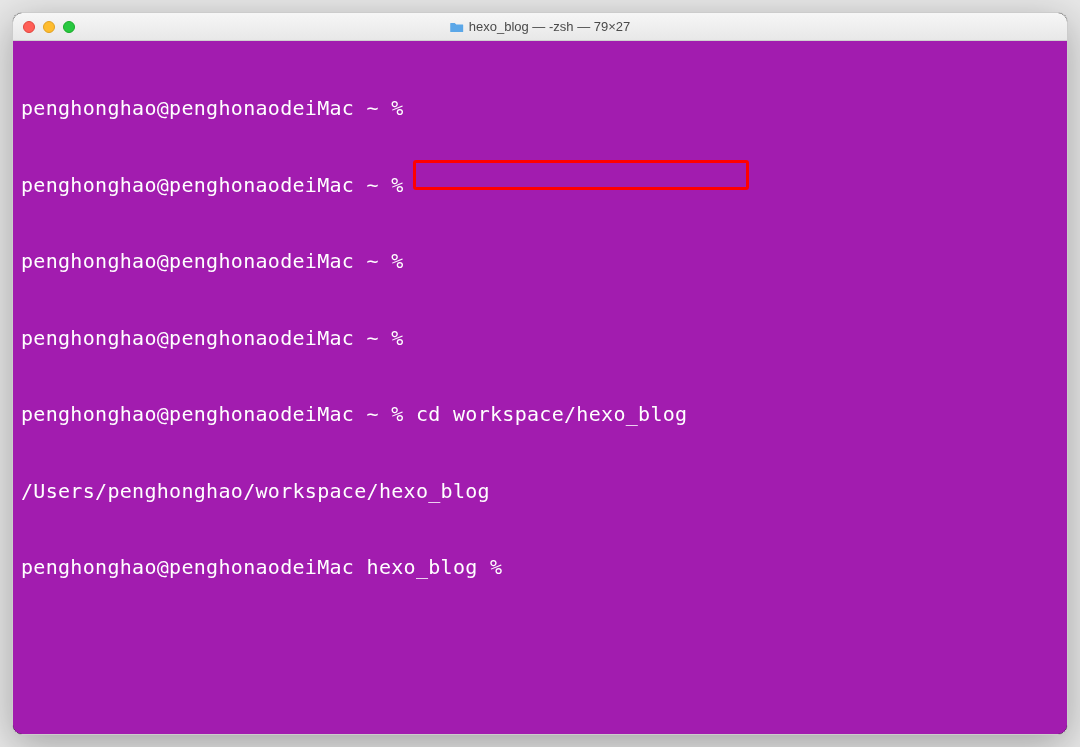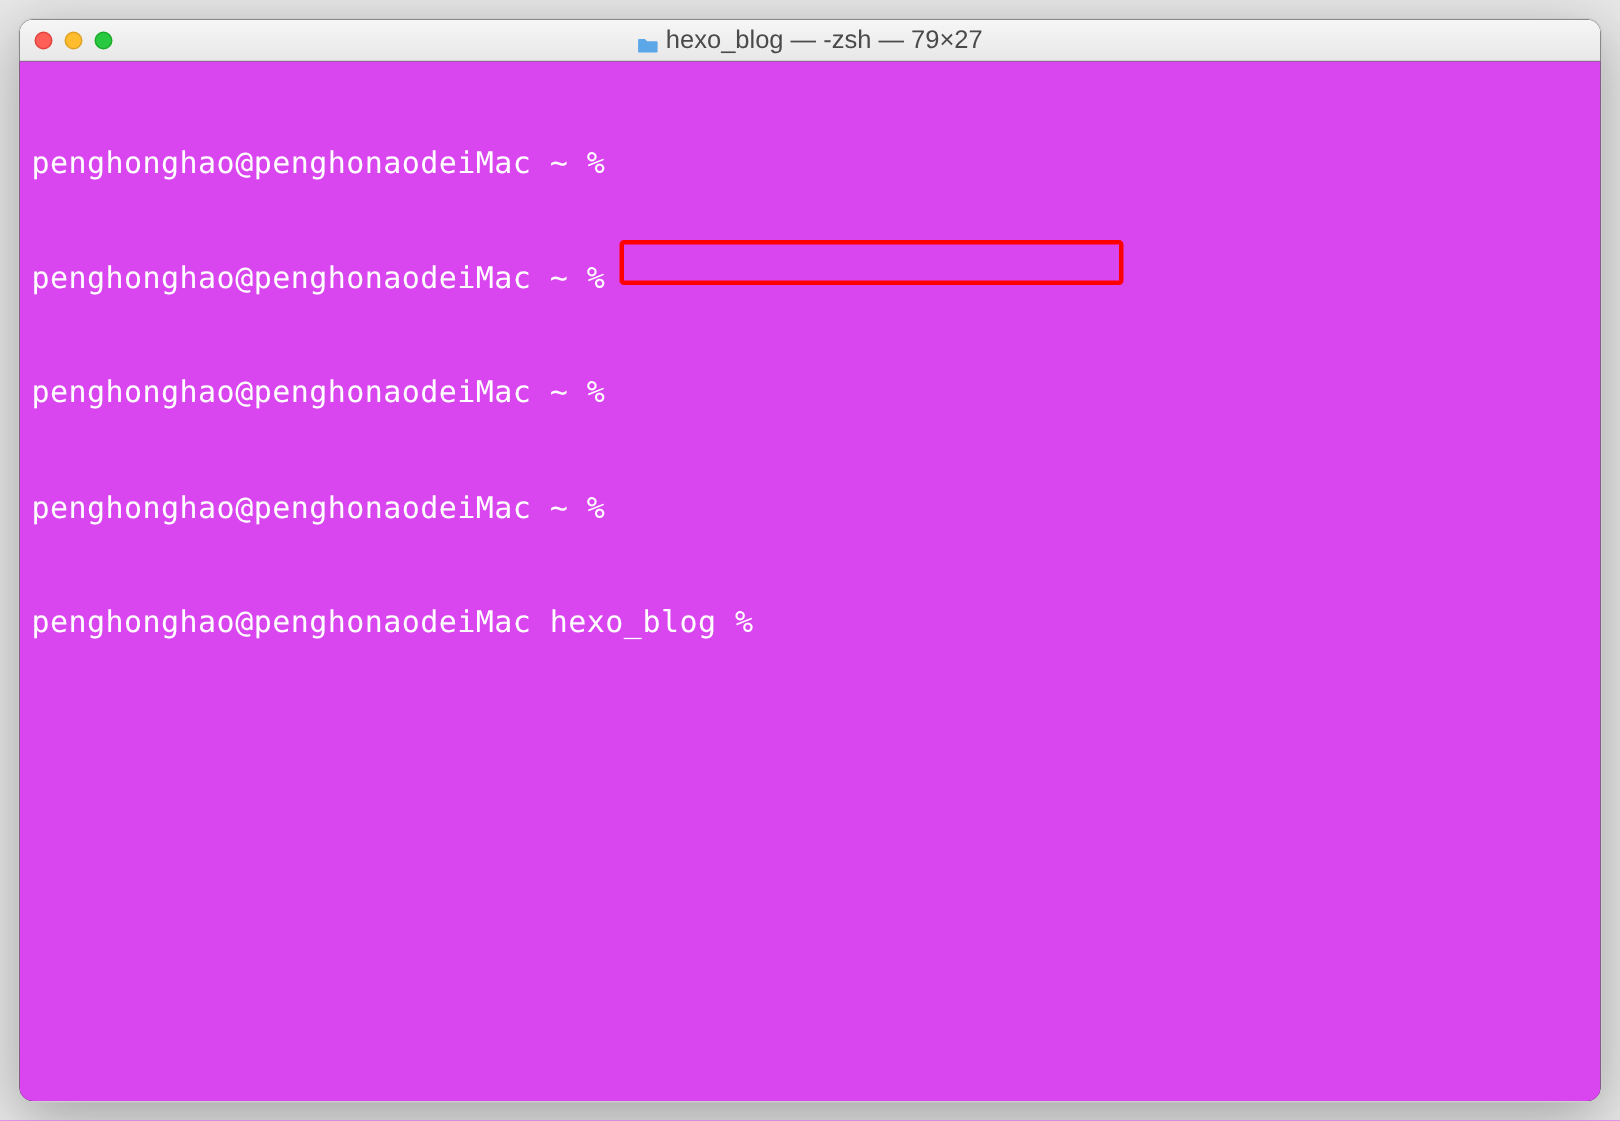--- a/index.html
+++ b/index.html
@@ -46,32 +46,32 @@
     .light.red { background: #ff5f57; border: 0.5px solid #e0443e; }
     .light.yellow { background: #febc2e; border: 0.5px solid #dfa123; }
     .light.green { background: #28c840; border: 0.5px solid #1aab29; }
     .title-center {
       position: absolute;
       left: 50%;
       transform: translateX(-50%);
       display: flex;
       align-items: center;
       gap: 5px;
-      font-size: 17px;
+      font-size: 13px;
       color: #4a4a4a;
       font-weight: 500;
     }
     .folder-icon {
       width: 14px;
       height: 12px;
       display: inline-block;
     }
     .terminal-content {
       flex: 1;
-      background: #d946ef;
+      background: #a21caf;
       padding: 4px 8px;
       font-family: "SF Mono", "Menlo", "Monaco", "Consolas", monospace;
       font-size: 20px;
       line-height: 25.5px;
       color: #ffffff;
       white-space: pre;
       overflow: hidden;
       position: relative;
       letter-spacing: 0.3px;
     }
@@ -102,16 +102,18 @@
         </svg>
       </span>
       <span>hexo_blog — -zsh — 79×27</span>
     </div>
   </div>
   <div class="terminal-content">
     <span class="line"><span>penghonghao@penghonaodeiMac ~ %</span> <span></span></span>
     <span class="line"><span>penghonghao@penghonaodeiMac ~ %</span> <span></span></span>
     <span class="line"><span>penghonghao@penghonaodeiMac ~ %</span> <span></span></span>
     <span class="line"><span>penghonghao@penghonaodeiMac ~ %</span> <span></span></span>
+    <span class="line"><span>penghonghao@penghonaodeiMac ~ %</span> <span>cd workspace/hexo_blog</span></span>
+    <span class="line"><span>/Users/penghonghao/workspace/hexo_blog</span></span>
     <span class="line"><span>penghonghao@penghonaodeiMac hexo_blog %</span> <span></span></span>
     <div class="highlight-box" style="top: 119px; left: 400px; width: 336px; height: 30px;"></div>
   </div>
 </div>
 
 </body></html>

